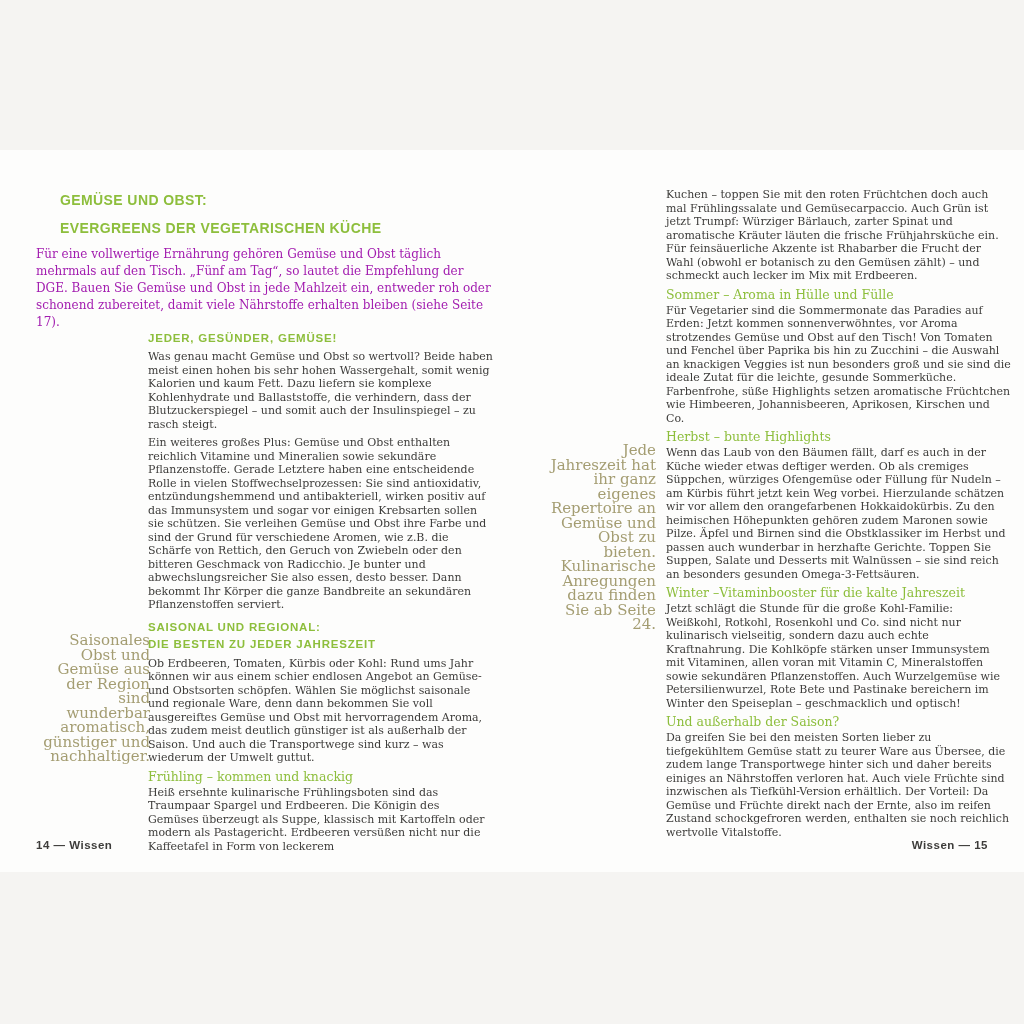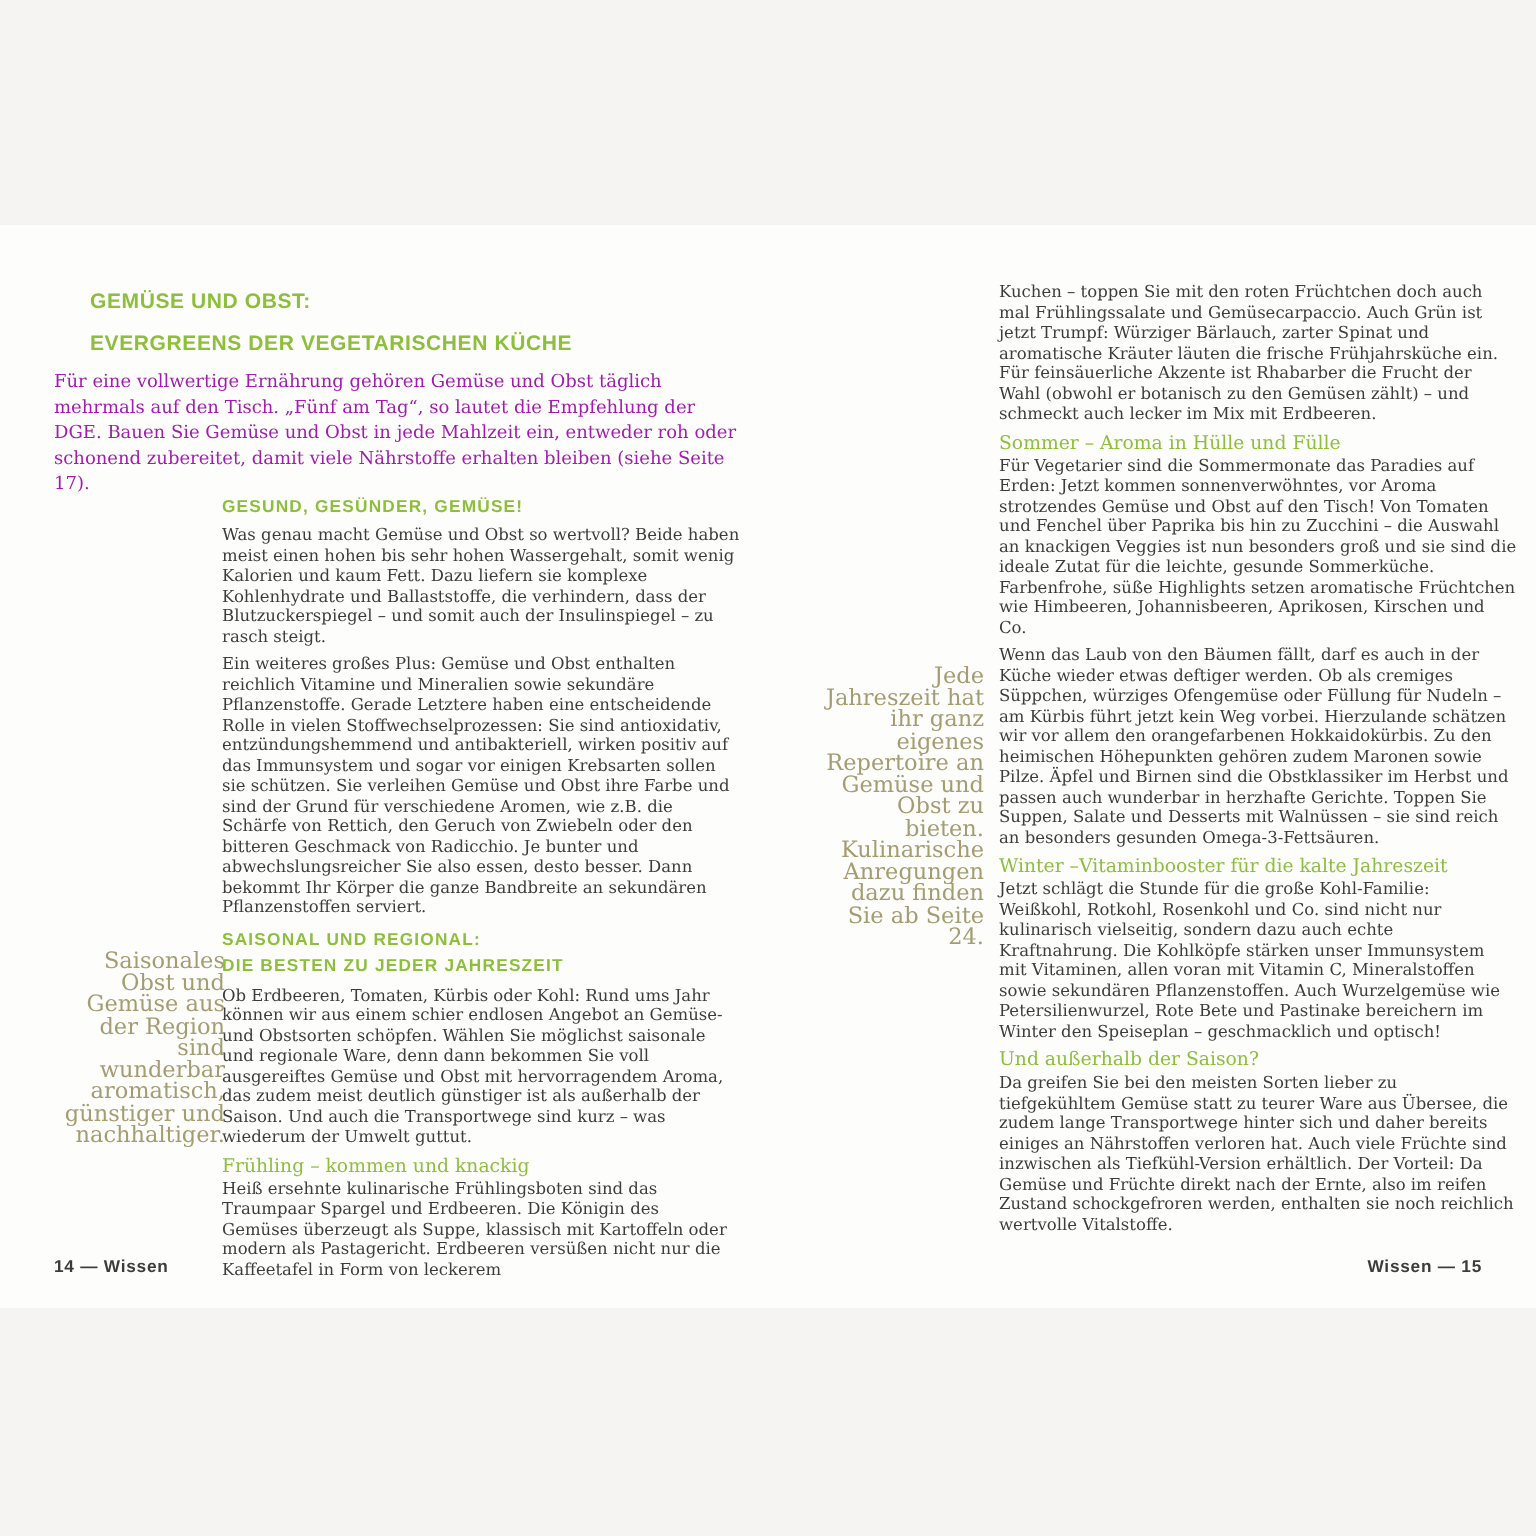--- a/index.html
+++ b/index.html
@@ -68,21 +68,21 @@
   <div class="paper"></div>
 
   <div class="page-title">
     <div>GEMÜSE UND OBST:</div>
     <div>EVERGREENS DER VEGETARISCHEN KÜCHE</div>
   </div>
 
   <div class="intro">Für eine vollwertige Ernährung gehören Gemüse und Obst täglich mehrmals auf den Tisch. „Fünf am Tag“, so lautet die Empfehlung der DGE. Bauen Sie Gemüse und Obst in jede Mahlzeit ein, entweder roh oder schonend zubereitet, damit viele Nährstoffe erhalten bleiben (siehe Seite 17).</div>
 
   <div class="col-left">
-    <div class="head-sans">GESUND, GESÜNDER, GEMÜSE!</div>
+    <div class="head-sans">JEDER, GESÜNDER, GEMÜSE!</div>
     <p>Was genau macht Gemüse und Obst so wertvoll? Beide haben meist einen hohen bis sehr hohen Wassergehalt, somit wenig Kalorien und kaum Fett. Dazu liefern sie komplexe Kohlenhydrate und Ballaststoffe, die verhindern, dass der Blutzuckerspiegel – und somit auch der Insulinspiegel – zu rasch steigt.</p>
     <p>Ein weiteres großes Plus: Gemüse und Obst enthalten reichlich Vitamine und Mineralien sowie sekundäre Pflanzenstoffe. Gerade Letztere haben eine entscheidende Rolle in vielen Stoffwechselprozessen: Sie sind antioxidativ, entzündungshemmend und antibakteriell, wirken positiv auf das Immunsystem und sogar vor einigen Krebsarten sollen sie schützen. Sie verleihen Gemüse und Obst ihre Farbe und sind der Grund für verschiedene Aromen, wie z.B. die Schärfe von Rettich, den Geruch von Zwiebeln oder den bitteren Geschmack von Radicchio. Je bunter und abwechslungsreicher Sie also essen, desto besser. Dann bekommt Ihr Körper die ganze Bandbreite an sekundären Pflanzenstoffen serviert.</p>
 
     <div class="head-sans multi">
       <div>SAISONAL UND REGIONAL:</div>
       <div>DIE BESTEN ZU JEDER JAHRESZEIT</div>
     </div>
     <p>Ob Erdbeeren, Tomaten, Kürbis oder Kohl: Rund ums Jahr können wir aus einem schier endlosen Angebot an Gemüse- und Obstsorten schöpfen. Wählen Sie möglichst saisonale und regionale Ware, denn dann bekommen Sie voll ausgereiftes Gemüse und Obst mit hervorragendem Aroma, das zudem meist deutlich günstiger ist als außerhalb der Saison. Und auch die Transportwege sind kurz – was wiederum der Umwelt guttut.</p>
 
     <div class="head-serif">Frühling – kommen und knackig</div>
@@ -92,20 +92,21 @@
   <div class="margin-note left-note">Saisonales Obst und Gemüse aus der Region sind wunderbar aromatisch, günstiger und nachhaltiger.</div>
 
   <div class="footer left-footer">14 — Wissen</div>
 
   <div class="col-right">
     <p>Kuchen – toppen Sie mit den roten Früchtchen doch auch mal Frühlingssalate und Gemüsecarpaccio. Auch Grün ist jetzt Trumpf: Würziger Bärlauch, zarter Spinat und aromatische Kräuter läuten die frische Frühjahrsküche ein. Für feinsäuerliche Akzente ist Rhabarber die Frucht der Wahl (obwohl er botanisch zu den Gemüsen zählt) – und schmeckt auch lecker im Mix mit Erdbeeren.</p>
 
     <div class="head-serif">Sommer – Aroma in Hülle und Fülle</div>
     <p>Für Vegetarier sind die Sommermonate das Paradies auf Erden: Jetzt kommen sonnenverwöhntes, vor Aroma strotzendes Gemüse und Obst auf den Tisch! Von Tomaten und Fenchel über Paprika bis hin zu Zucchini – die Auswahl an knackigen Veggies ist nun besonders groß und sie sind die ideale Zutat für die leichte, gesunde Sommerküche. Farbenfrohe, süße Highlights setzen aromatische Früchtchen wie Himbeeren, Johannisbeeren, Aprikosen, Kirschen und Co.</p>
 
+    <div class="head-serif">Herbst – bunte Highlights</div>
     <p>Wenn das Laub von den Bäumen fällt, darf es auch in der Küche wieder etwas deftiger werden. Ob als cremiges Süppchen, würziges Ofengemüse oder Füllung für Nudeln – am Kürbis führt jetzt kein Weg vorbei. Hierzulande schätzen wir vor allem den orangefarbenen Hokkaidokürbis. Zu den heimischen Höhepunkten gehören zudem Maronen sowie Pilze. Äpfel und Birnen sind die Obstklassiker im Herbst und passen auch wunderbar in herzhafte Gerichte. Toppen Sie Suppen, Salate und Desserts mit Walnüssen – sie sind reich an besonders gesunden Omega-3-Fettsäuren.</p>
 
     <div class="head-serif">Winter –Vitaminbooster für die kalte Jahreszeit</div>
     <p>Jetzt schlägt die Stunde für die große Kohl-Familie: Weißkohl, Rotkohl, Rosenkohl und Co. sind nicht nur kulinarisch vielseitig, sondern dazu auch echte Kraftnahrung. Die Kohlköpfe stärken unser Immunsystem mit Vitaminen, allen voran mit Vitamin C, Mineralstoffen sowie sekundären Pflanzenstoffen. Auch Wurzelgemüse wie Petersilienwurzel, Rote Bete und Pastinake bereichern im Winter den Speiseplan – geschmacklich und optisch!</p>
 
     <div class="head-serif">Und außerhalb der Saison?</div>
     <p>Da greifen Sie bei den meisten Sorten lieber zu tiefgekühltem Gemüse statt zu teurer Ware aus Übersee, die zudem lange Transportwege hinter sich und daher bereits einiges an Nährstoffen verloren hat. Auch viele Früchte sind inzwischen als Tiefkühl-Version erhältlich. Der Vorteil: Da Gemüse und Früchte direkt nach der Ernte, also im reifen Zustand schockgefroren werden, enthalten sie noch reichlich wertvolle Vitalstoffe.</p>
   </div>
 
   <div class="margin-note right-note">Jede Jahreszeit hat ihr ganz eigenes Repertoire an Gemüse und Obst zu bieten. Kulinarische Anregungen dazu finden Sie ab Seite 24.</div>

